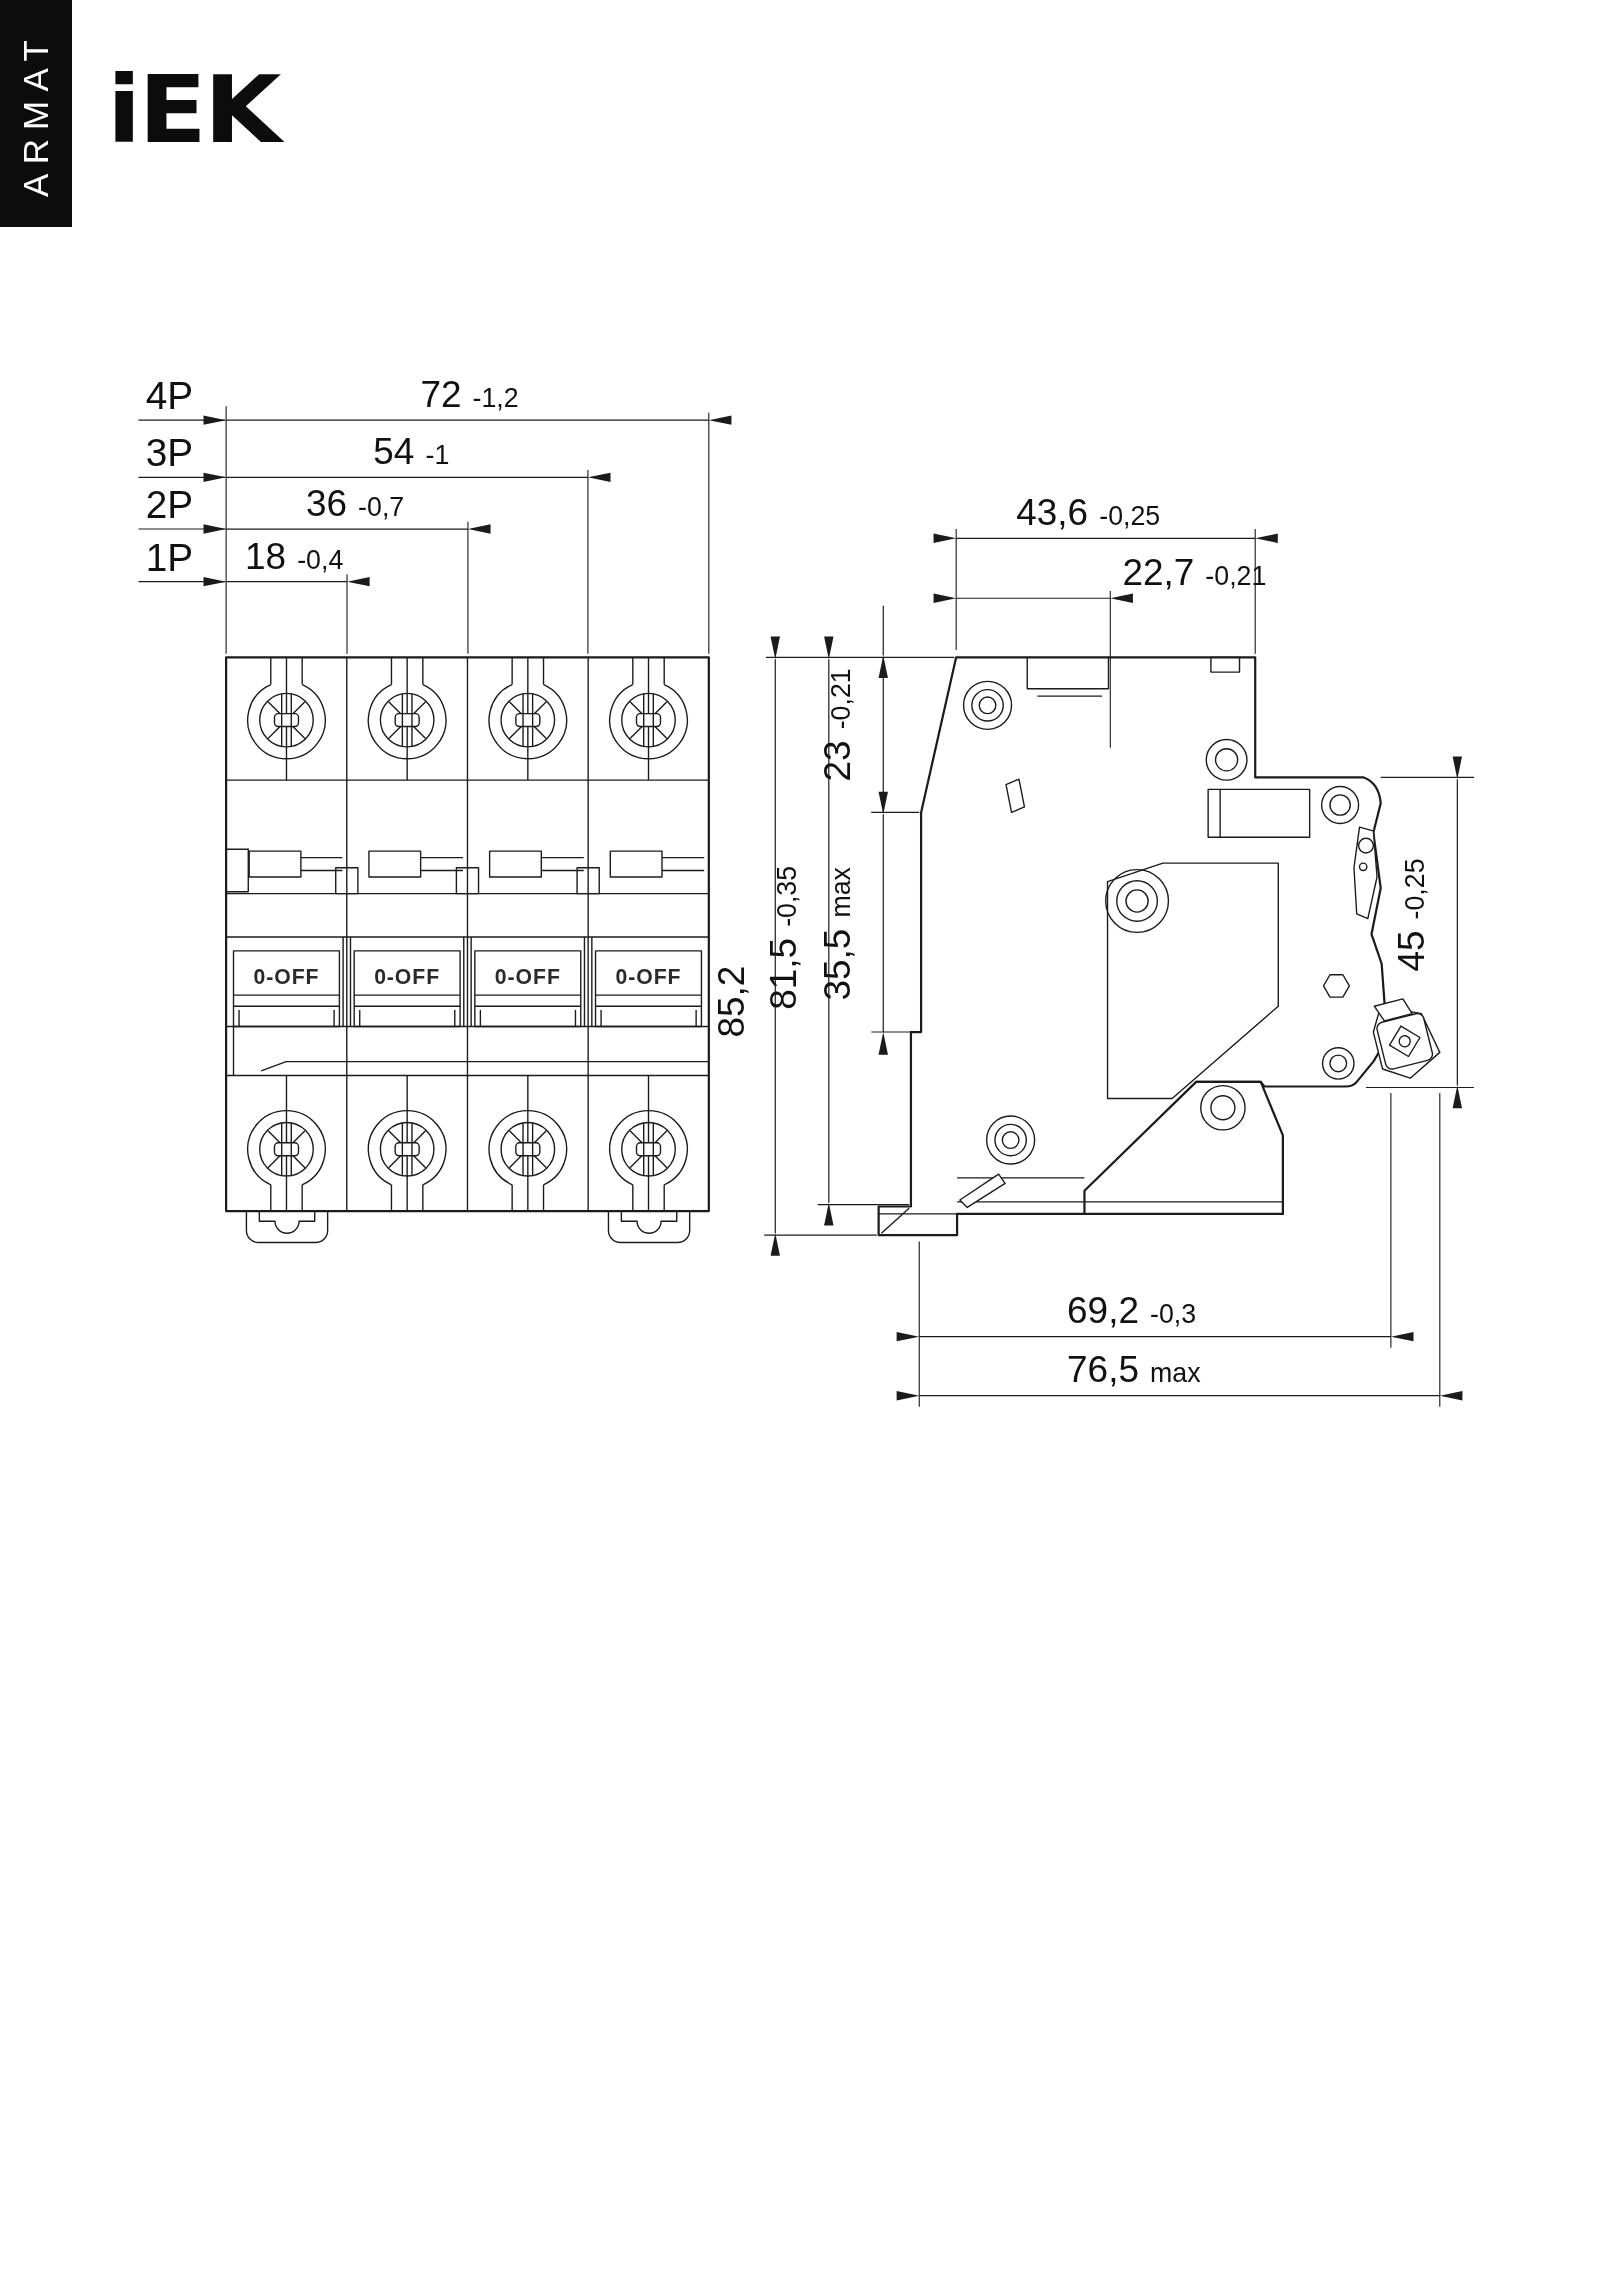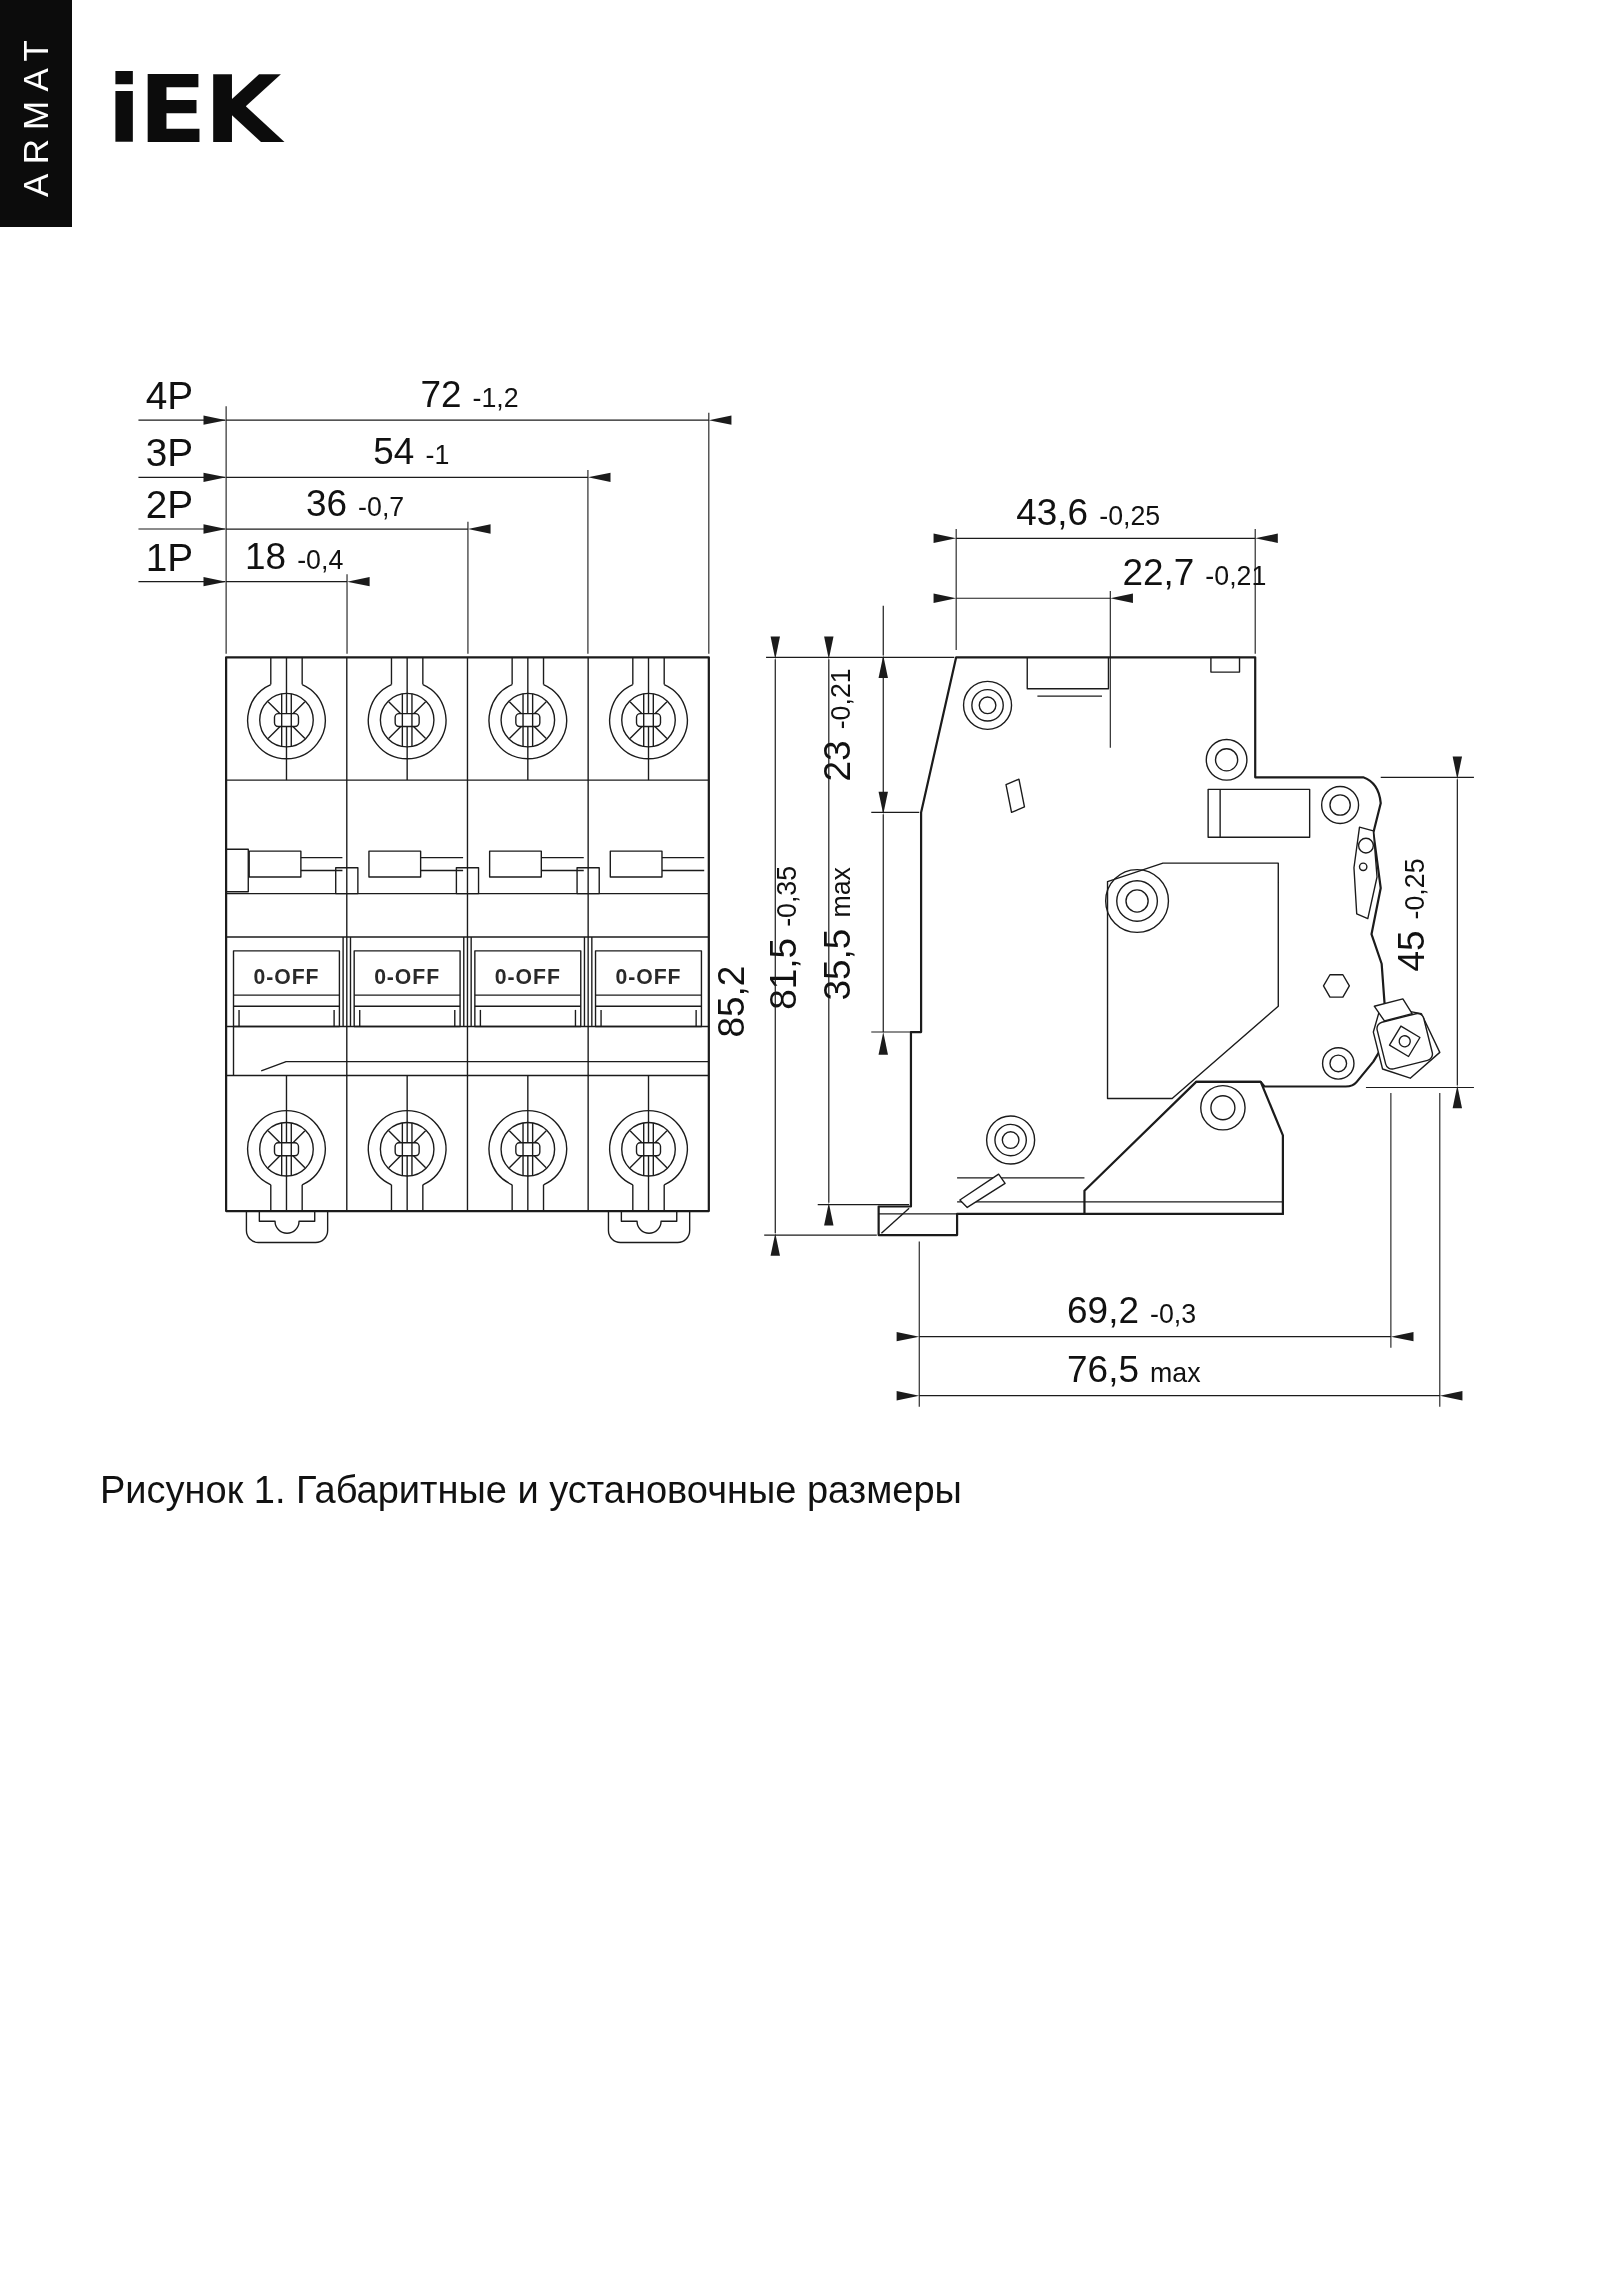--- a/index.html
+++ b/index.html
@@ -358,15 +358,14 @@
 
         <line x1="996" y1="1512" x2="1560" y2="1512" class="dim" marker-start="url(#arr)" marker-end="url(#arr)"></line>
         <g transform="translate(1240,1497)">
           <text class="dv" x="-6" text-anchor="end">76,5</text>
           <text class="dt" x="6" text-anchor="start">max</text>
         </g>
       </g>
     </g>
   </svg>
 
-  <div class="caption">Рисунок 1. Габаритные и установочные размеры</div>
 </div>
 
 
 </body></html>

